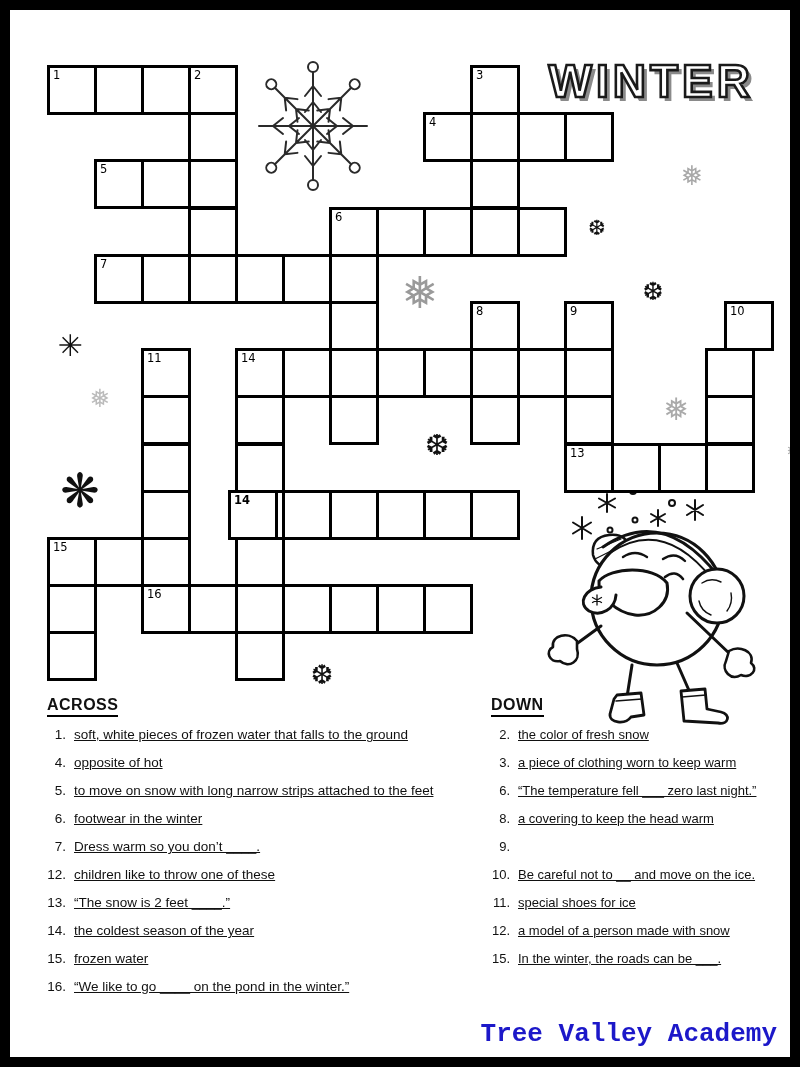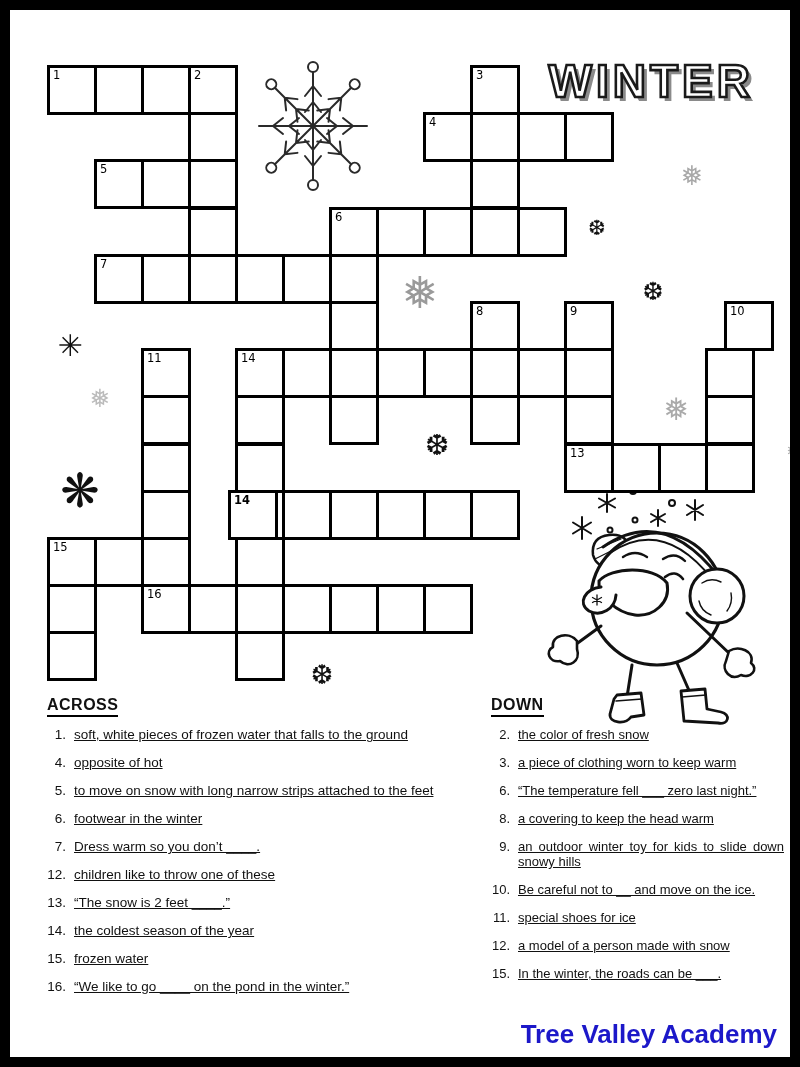--- a/index.html
+++ b/index.html
@@ -341,34 +341,33 @@
       <div class="clue-item">
         <span class="clue-num">6.</span>
         <span class="clue-text">“The temperature fell ___ zero last night.”</span>
       </div>
       <div class="clue-item">
         <span class="clue-num">8.</span>
         <span class="clue-text">a covering to keep the head warm</span>
       </div>
       <div class="clue-item">
         <span class="clue-num">9.</span>
-        <span class="clue-text">an outdoor winter toy for kids to slide down snowy hills</span>
       </div>
       <div class="clue-item">
         <span class="clue-num">10.</span>
         <span class="clue-text">Be careful not to __ and move on the ice.</span>
       </div>
       <div class="clue-item">
         <span class="clue-num">11.</span>
         <span class="clue-text">special shoes for ice</span>
       </div>
       <div class="clue-item">
         <span class="clue-num">12.</span>
         <span class="clue-text">a model of a person made with snow</span>
       </div>
       <div class="clue-item">
         <span class="clue-num">15.</span>
         <span class="clue-text">In the winter, the roads can be ___.</span>
       </div>
     </div>
 </div>
 
-<div id="footer" style="color: rgb(28, 24, 201);">Tree Valley Academy</div>
+<div id="footer" style="color: rgb(28, 24, 201); font-family: Liberation Mono, monospace;">Tree Valley Academy</div>
 
 </body></html>

